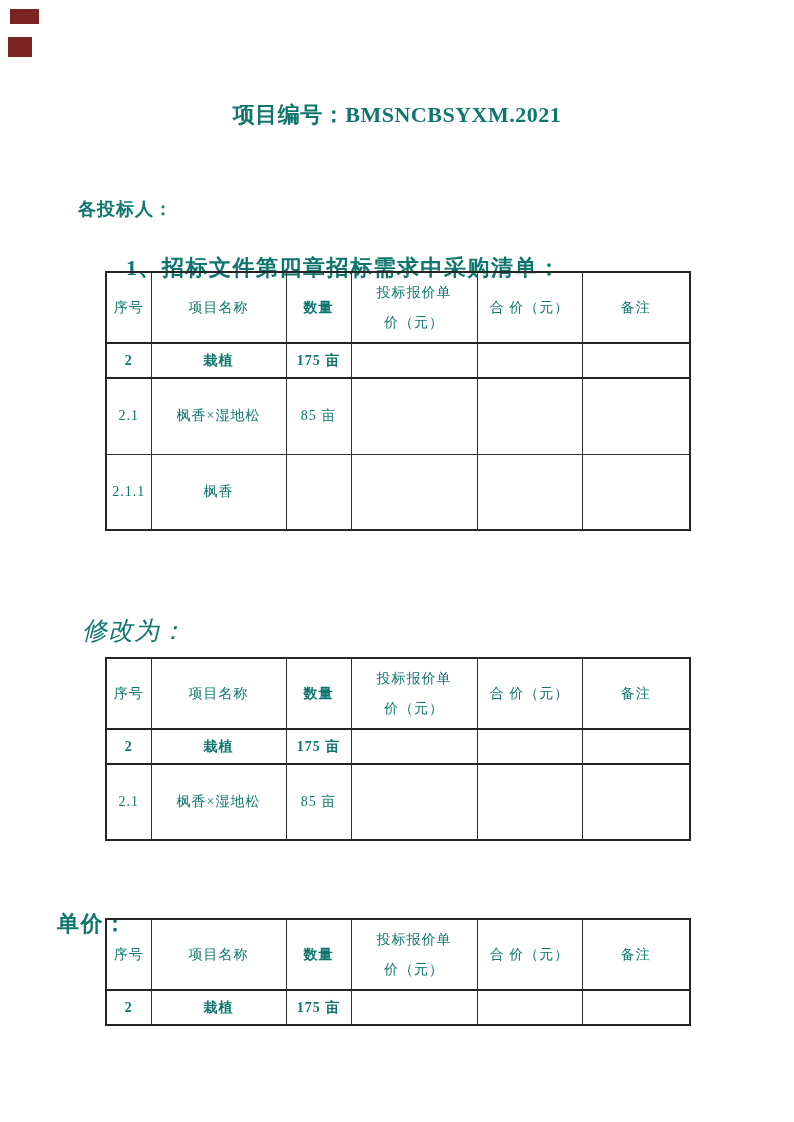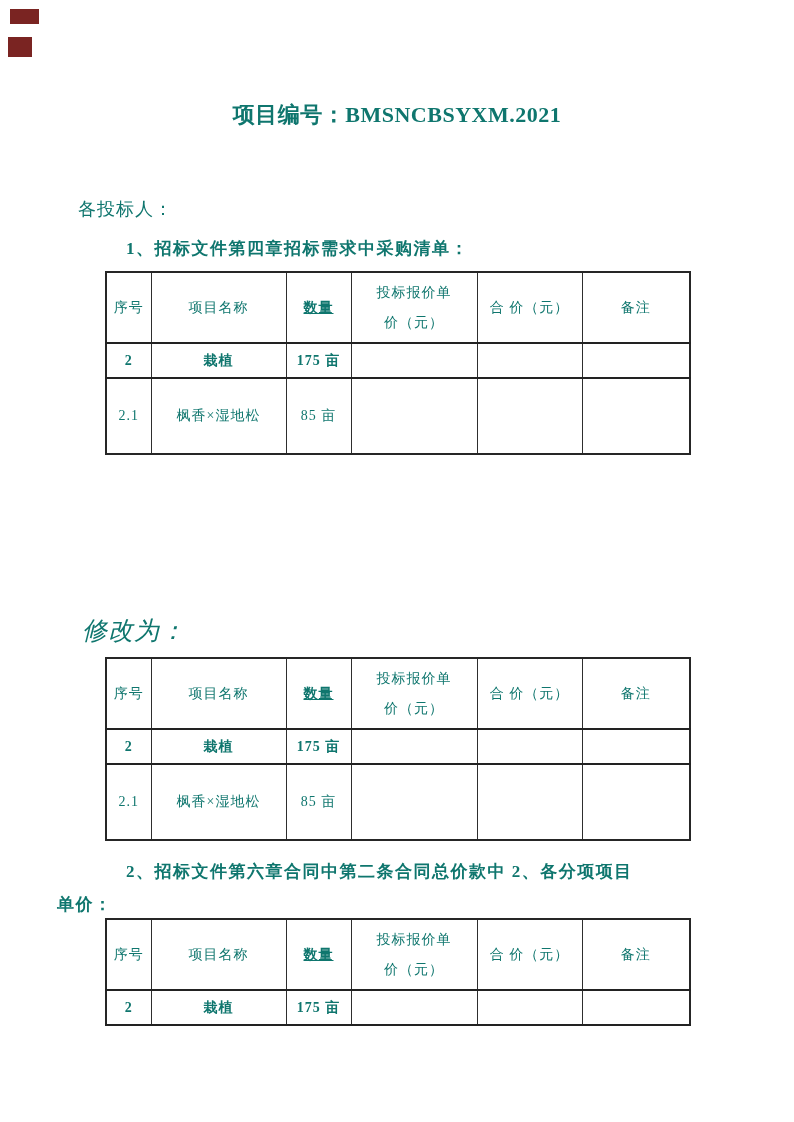--- a/index.html
+++ b/index.html
@@ -34,28 +34,29 @@
     font-size: 22px;
     font-weight: bold;
     letter-spacing: 0.5px;
   }
   .plain-text {
     position: absolute;
     font-size: 18px;
     letter-spacing: 1px;
     white-space: nowrap;
   }
-  .salutation { top: 197px; left: 78px; }
+  .salutation { top: 197px; left: 78px; font-weight: bold; }
   .modified   { top: 614px; left: 82px; font-size: 25px; font-style: italic; }
   .heading {
     position: absolute;
-    font-size: 17px;
+    font-size: 22px;
     font-weight: bold;
     letter-spacing: 1.5px;
     white-space: nowrap;
+    margin-top: 16px;
   }
   .h1pos   { top: 237px; left: 126px; }
   .h2line1 { top: 860px; left: 126px; }
   .h2line2 { top: 893px; left: 57px; }
 
   .doc-table {
     position: absolute;
     left: 105px;
     width: 584px;
     table-layout: fixed;
@@ -75,21 +76,21 @@
     border: 1px solid #2e2e2e;
     text-align: center;
     vertical-align: middle;
     font-size: 14px;
     padding: 0 2px;
     letter-spacing: 1px;
     overflow: hidden;
   }
   .doc-table thead tr { height: 71px; }
   .doc-table th { font-weight: normal; line-height: 30px; }
-  .doc-table th:nth-child(3) { font-weight: bold; text-decoration: underline; }
+  .doc-table th:nth-child(3) { font-weight: bold; }
   .doc-table th:nth-child(4) span {
     display: inline-block;
     max-width: 80px;
     line-height: 30px;
   }
   tr.row-bold { height: 35px; font-weight: bold; }
   tr.row-bold td { border-top: 2px solid #222222; border-bottom: 2px solid #222222; }
   tr.row-tall { height: 76px; }
 </style>
 </head>
@@ -135,20 +136,28 @@
           <td></td>
         </tr>
         <tr class="row-tall">
           <td>2.1</td>
           <td>枫香×湿地松</td>
           <td>85 亩</td>
           <td></td>
           <td></td>
           <td></td>
         </tr>
+        <tr class="row-tall">
+          <td>2.1.1</td>
+          <td>枫香</td>
+          <td></td>
+          <td></td>
+          <td></td>
+          <td></td>
+        </tr>
       </tbody>
     </table>
 
   <div class="plain-text modified">修改为：</div>
 
   <table id="table2" class="doc-table">
     <colgroup>
       <col class="c1">
         <col class="c2">
         <col class="c3">
@@ -179,21 +188,20 @@
           <td>2.1</td>
           <td>枫香×湿地松</td>
           <td>85 亩</td>
           <td></td>
           <td></td>
           <td></td>
         </tr>
       </tbody>
     </table>
 
-  <div class="heading h2line1">2、招标文件第六章合同中第二条合同总价款中 2、各分项项目</div>
   <div class="heading h2line2">单价：</div>
 
   <table id="table3" class="doc-table">
     <colgroup>
       <col class="c1">
         <col class="c2">
         <col class="c3">
         <col class="c4">
         <col class="c5">
         <col class="c6">

